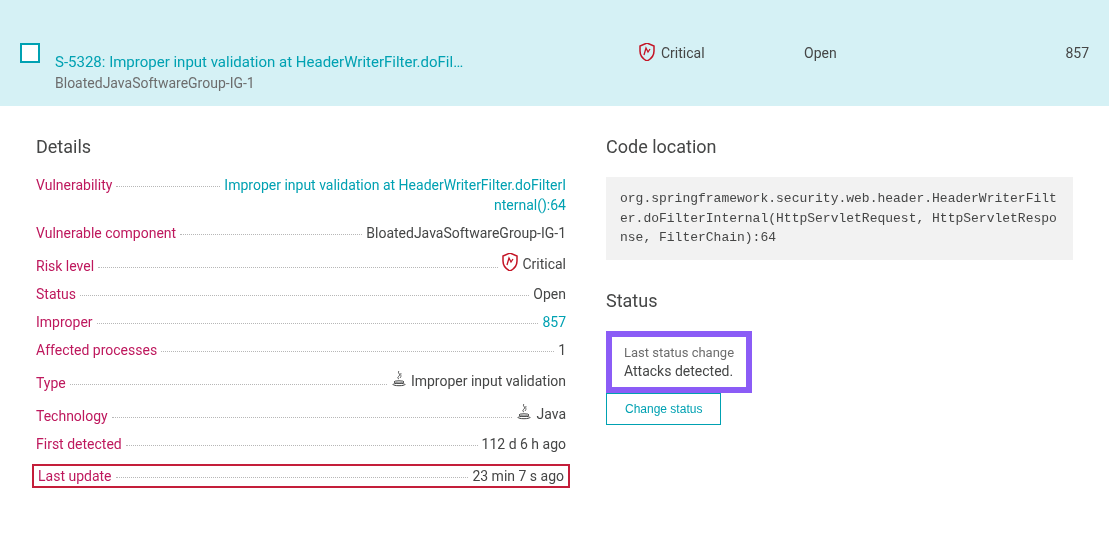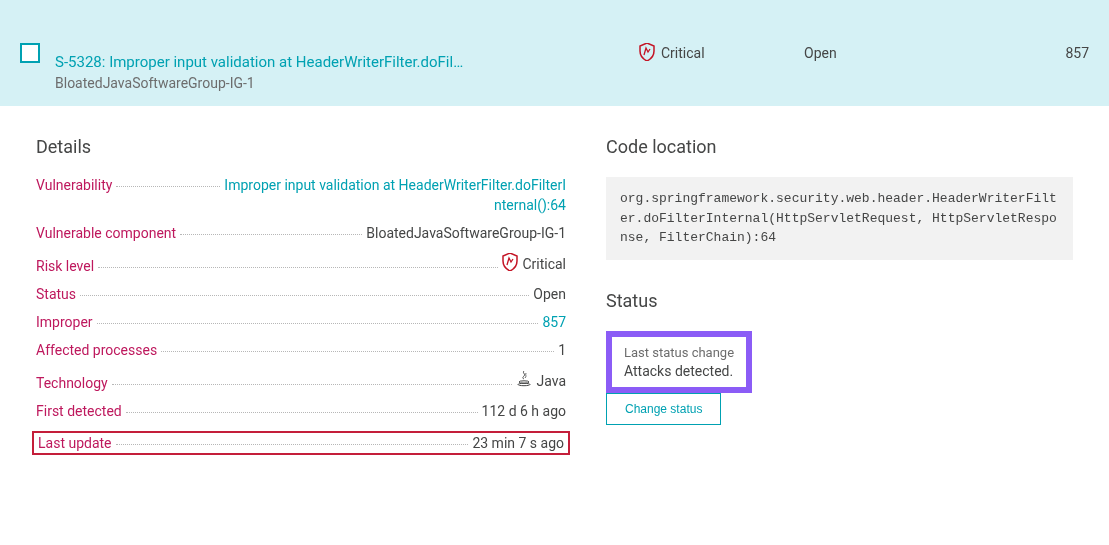--- a/index.html
+++ b/index.html
@@ -212,20 +212,35 @@
       <span class="detail-dots"></span>
       <span class="detail-value link">857</span>
     </div>
 
     <div class="detail-row">
       <span class="detail-label">Affected processes</span>
       <span class="detail-dots"></span>
       <span class="detail-value">1</span>
     </div>
 
+    <div class="detail-row">
+      <span class="detail-label">Type</span>
+      <span class="detail-dots"></span>
+      <span class="detail-value">
+        <span class="java-icon">
+          <svg width="16" height="18" viewBox="0 0 16 18">
+              <path d="M8 1 C6 3 10 4 8 6 C7 7 6 8 8 9" fill="none" stroke="#454646" stroke-width="1"></path>
+              <path d="M10 3 C9 5 11 6 9 8" fill="none" stroke="#454646" stroke-width="0.8"></path>
+              <ellipse cx="8" cy="12" rx="5" ry="1.2" fill="none" stroke="#454646" stroke-width="1"></ellipse>
+              <ellipse cx="8" cy="14.5" rx="6" ry="1.2" fill="none" stroke="#454646" stroke-width="1"></ellipse>
+            </svg>
+        </span>
+        <span>Improper input validation</span>
+      </span>
+    </div>
 
     <div class="detail-row">
       <span class="detail-label">Technology</span>
       <span class="detail-dots"></span>
       <span class="detail-value">
         <span class="java-icon">
           <svg width="16" height="18" viewBox="0 0 16 18">
               <path d="M8 1 C6 3 10 4 8 6 C7 7 6 8 8 9" fill="none" stroke="#454646" stroke-width="1"></path>
               <path d="M10 3 C9 5 11 6 9 8" fill="none" stroke="#454646" stroke-width="0.8"></path>
               <ellipse cx="8" cy="12" rx="5" ry="1.2" fill="none" stroke="#454646" stroke-width="1"></ellipse>

